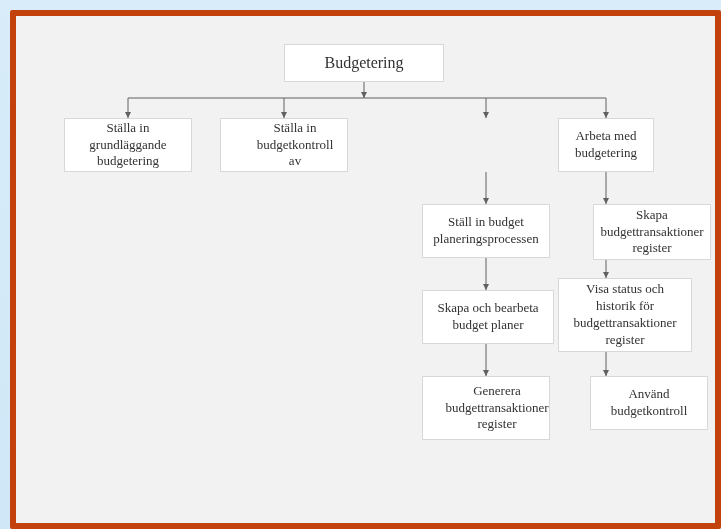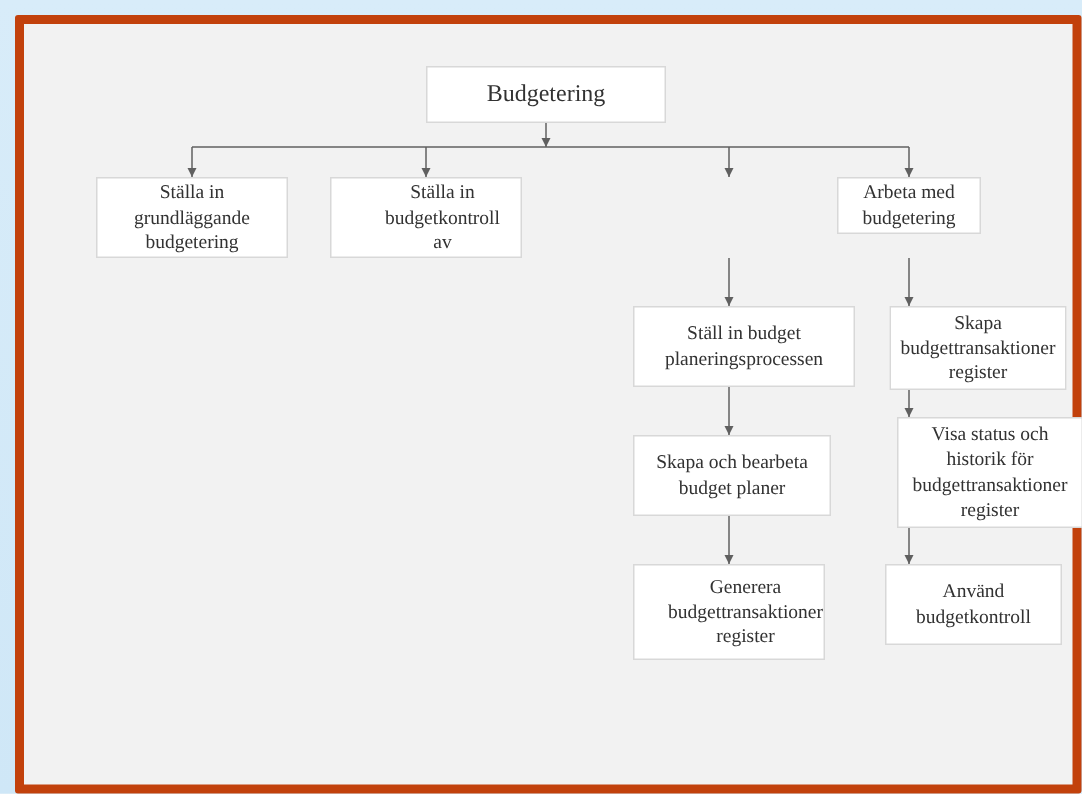--- a/index.html
+++ b/index.html
@@ -79,27 +79,27 @@
     <line x1="590" y1="336" x2="590" y2="360" marker-end="url(#arrowhead)"></line>
   </svg>
 
   <div class="node root" style="left:268px; top:28px; width:160px; height:38px;">Budgetering</div>
 
   <div class="node" style="left:48px; top:102px; width:128px; height:54px;">Ställa in grundläggande budgetering</div>
 
   <div class="node" style="left:204px; top:102px; width:128px; height:54px;padding-left:28px;">Ställa in budgetkontroll av</div>
 
 
-  <div class="node" style="left:542px; top:102px; width:96px; height:38px;">Arbeta med budgetering</div>
+  <div class="node" style="left:542px; top:102px; width:96px; height:54px;">Arbeta med budgetering</div>
 
-  <div class="node" style="left:406px; top:188px; width:148px; height:54px;">Ställ in budget planeringsprocessen</div>
+  <div class="node" style="left:406px; top:188px; width:128px; height:54px;">Ställ in budget planeringsprocessen</div>
 
   <div class="node" style="left:406px; top:274px; width:132px; height:54px;">Skapa och bearbeta budget planer</div>
 
   <div class="node" style="left:406px; top:360px; width:128px; height:64px;padding-left:28px;">Generera budgettransaktioner register</div>
 
   <div class="node" style="left:542px; top:188px; width:118px; height:56px;margin-left:35px;">Skapa budgettransaktioner register</div>
 
-  <div class="node" style="left:542px; top:262px; width:124px; height:74px;margin-left:40px;">Visa status och historik för budgettransaktioner register</div>
+  <div class="node" style="left:542px; top:262px; width:134px; height:74px;">Visa status och historik för budgettransaktioner register</div>
 
   <div class="node" style="left:542px; top:360px; width:118px; height:54px;margin-left:32px;">Använd budgetkontroll</div>
 
 </div>
 
 </body></html>

